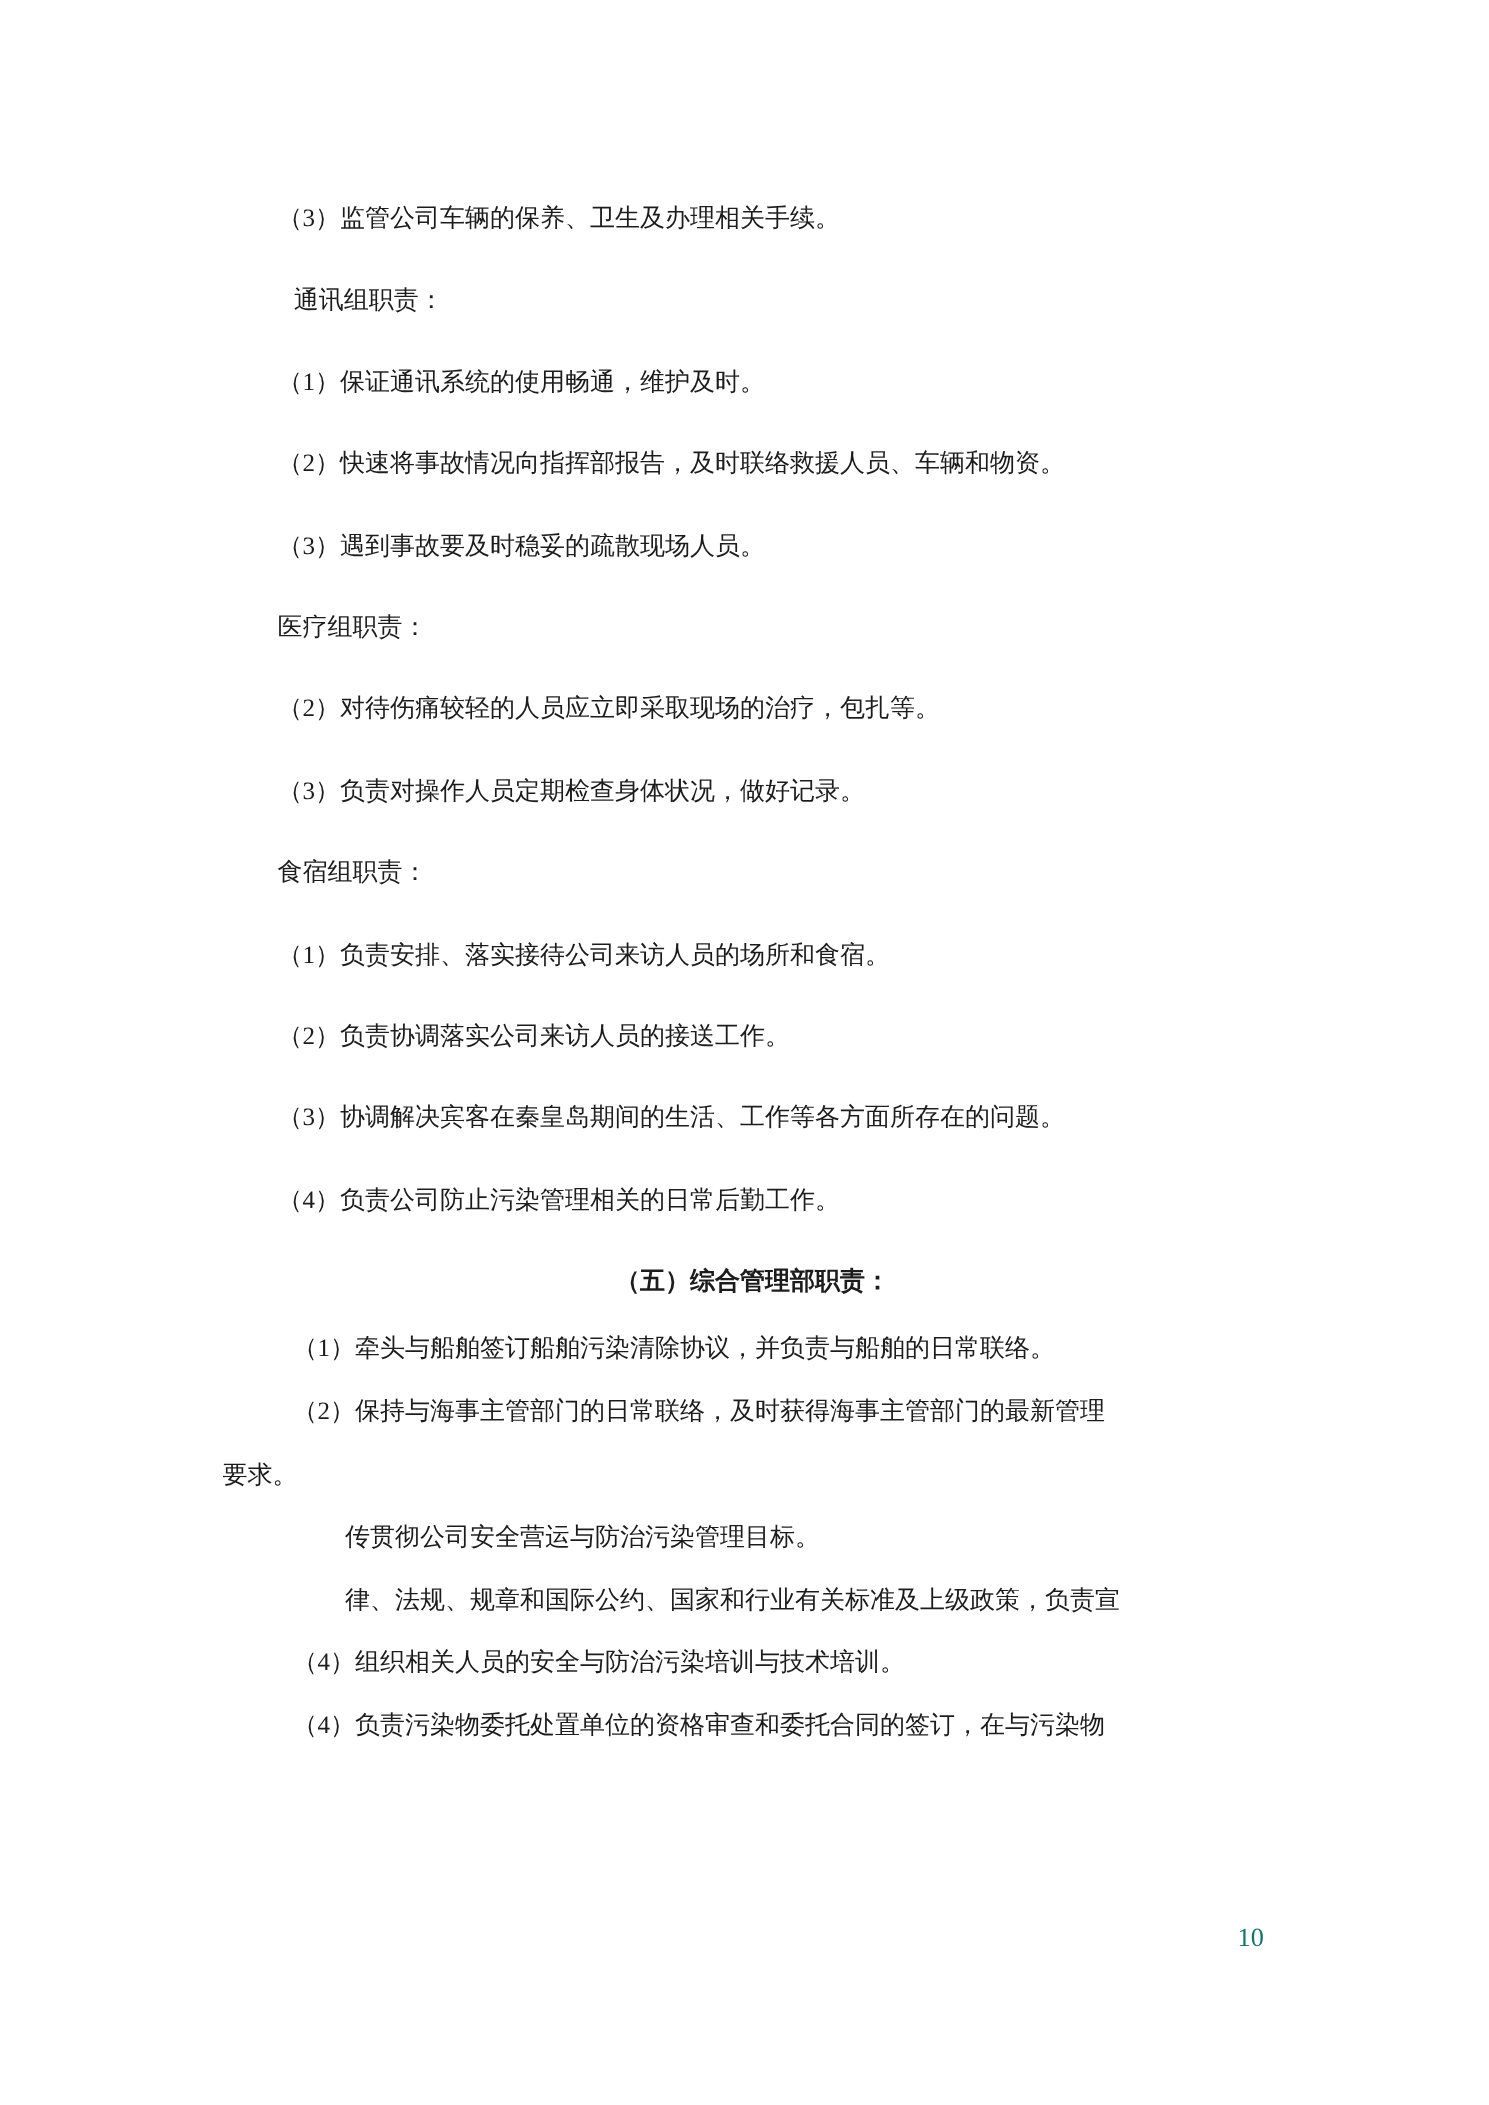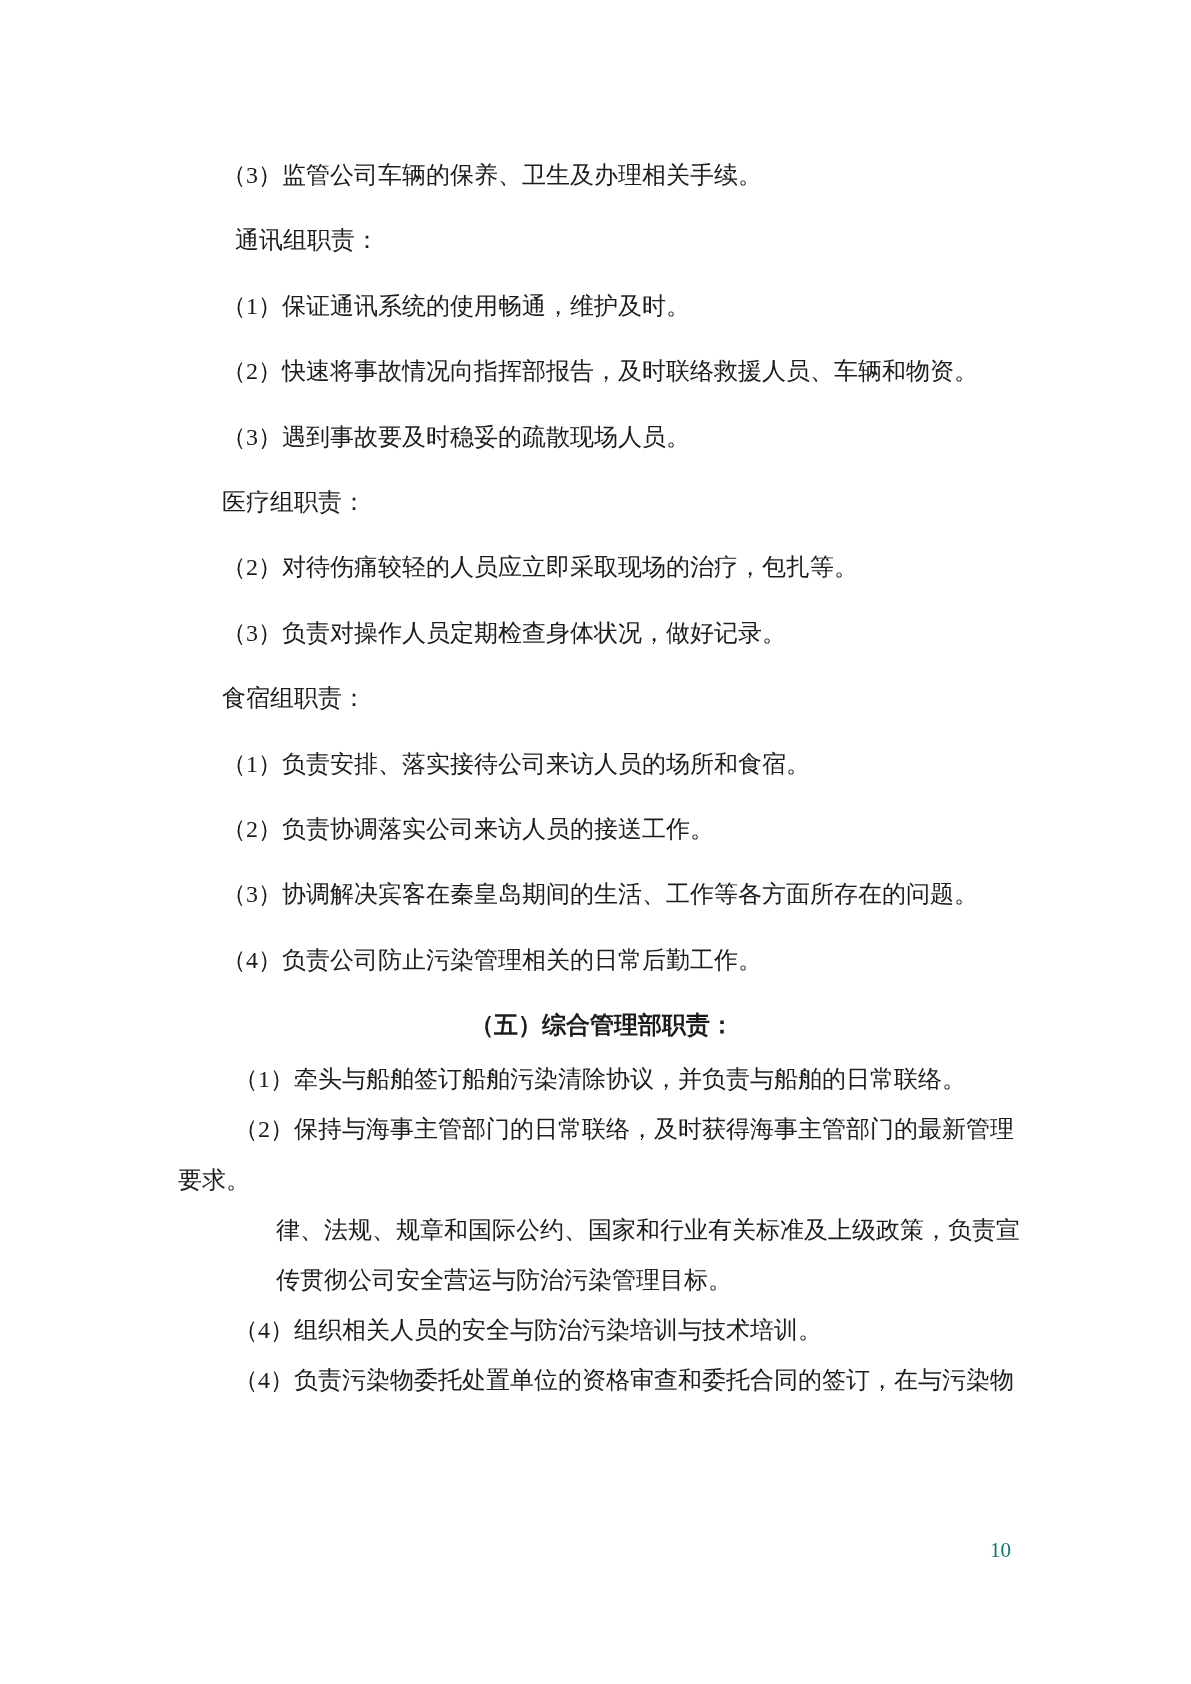--- a/index.html
+++ b/index.html
@@ -18,21 +18,21 @@
   }
   .content {
     position: absolute;
     left: 178px;
     top: 0;
     width: 840px;
     padding-top: 143px;
   }
   .ln {
     white-space: nowrap;
-    font-size: 24px;
+    font-size: 20px;
   }
   
   .s1 { height: 65.4px; line-height: 65.4px; }
   
   .s2 { height: 50.2px; line-height: 50.2px; }
 
   .ind-item1   { padding-left: 44px; }  
   .ind-group   { padding-left: 44px; }  
   .ind-group-t { padding-left: 57px; }  
   .ind-head    { padding-left: 8px;  }  
@@ -74,21 +74,21 @@
     <div class="ln s1 ind-group">食宿组职责：</div>
     <div class="ln s1 ind-item1">（1）负责安排、落实接待公司来访人员的场所和食宿。</div>
     <div class="ln s1 ind-item1">（2）负责协调落实公司来访人员的接送工作。</div>
     <div class="ln s1 ind-item1">（3）协调解决宾客在秦皇岛期间的生活、工作等各方面所存在的问题。</div>
     <div class="ln s1 ind-item1">（4）负责公司防止污染管理相关的日常后勤工作。</div>
 
     <div class="ln s2 ind-head head">（五）综合管理部职责：</div>
     <div class="ln s2 ind-item2 after-head">（1）牵头与船舶签订船舶污染清除协议，并负责与船舶的日常联络。</div>
     <div class="ln s2 ind-item2">（2）保持与海事主管部门的日常联络，及时获得海事主管部门的最新管理</div>
     <div class="ln s2 ind-flush">要求。</div>
+    <div class="ln s2 ind-cont">传贯彻公司安全营运与防治污染管理目标。</div>
     <div class="ln s2 ind-cont">律、法规、规章和国际公约、国家和行业有关标准及上级政策，负责宣</div>
-    <div class="ln s2 ind-cont">传贯彻公司安全营运与防治污染管理目标。</div>
     <div class="ln s2 ind-item2">（4）组织相关人员的安全与防治污染培训与技术培训。</div>
     <div class="ln s2 ind-item2">（4）负责污染物委托处置单位的资格审查和委托合同的签订，在与污染物</div>
 
   </div>
 
   <div class="page-number">10</div>
 </div>
 
 </body></html>

